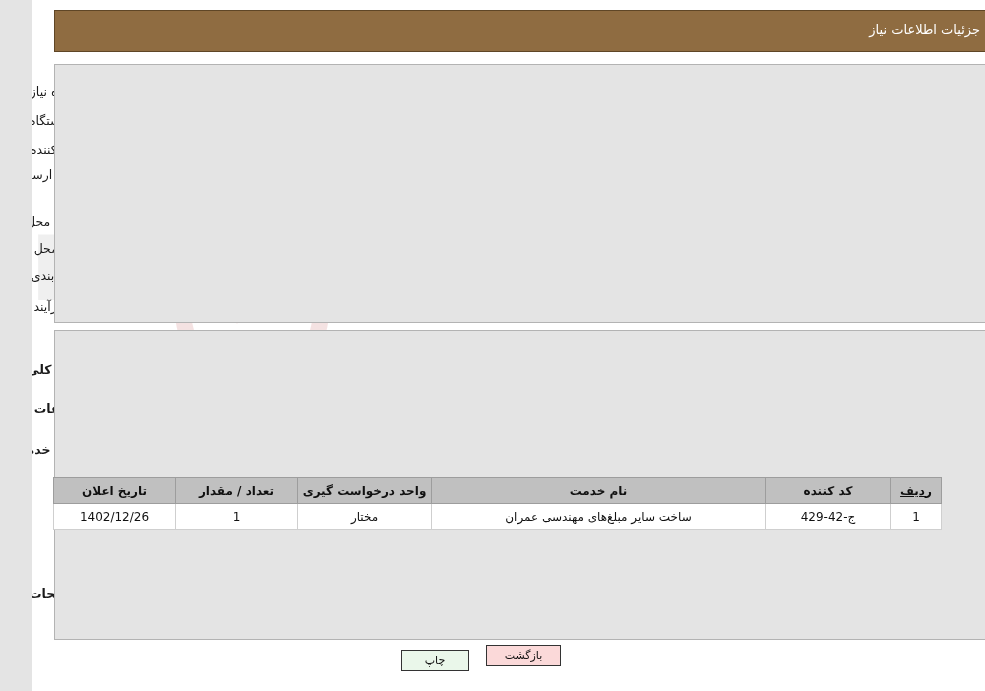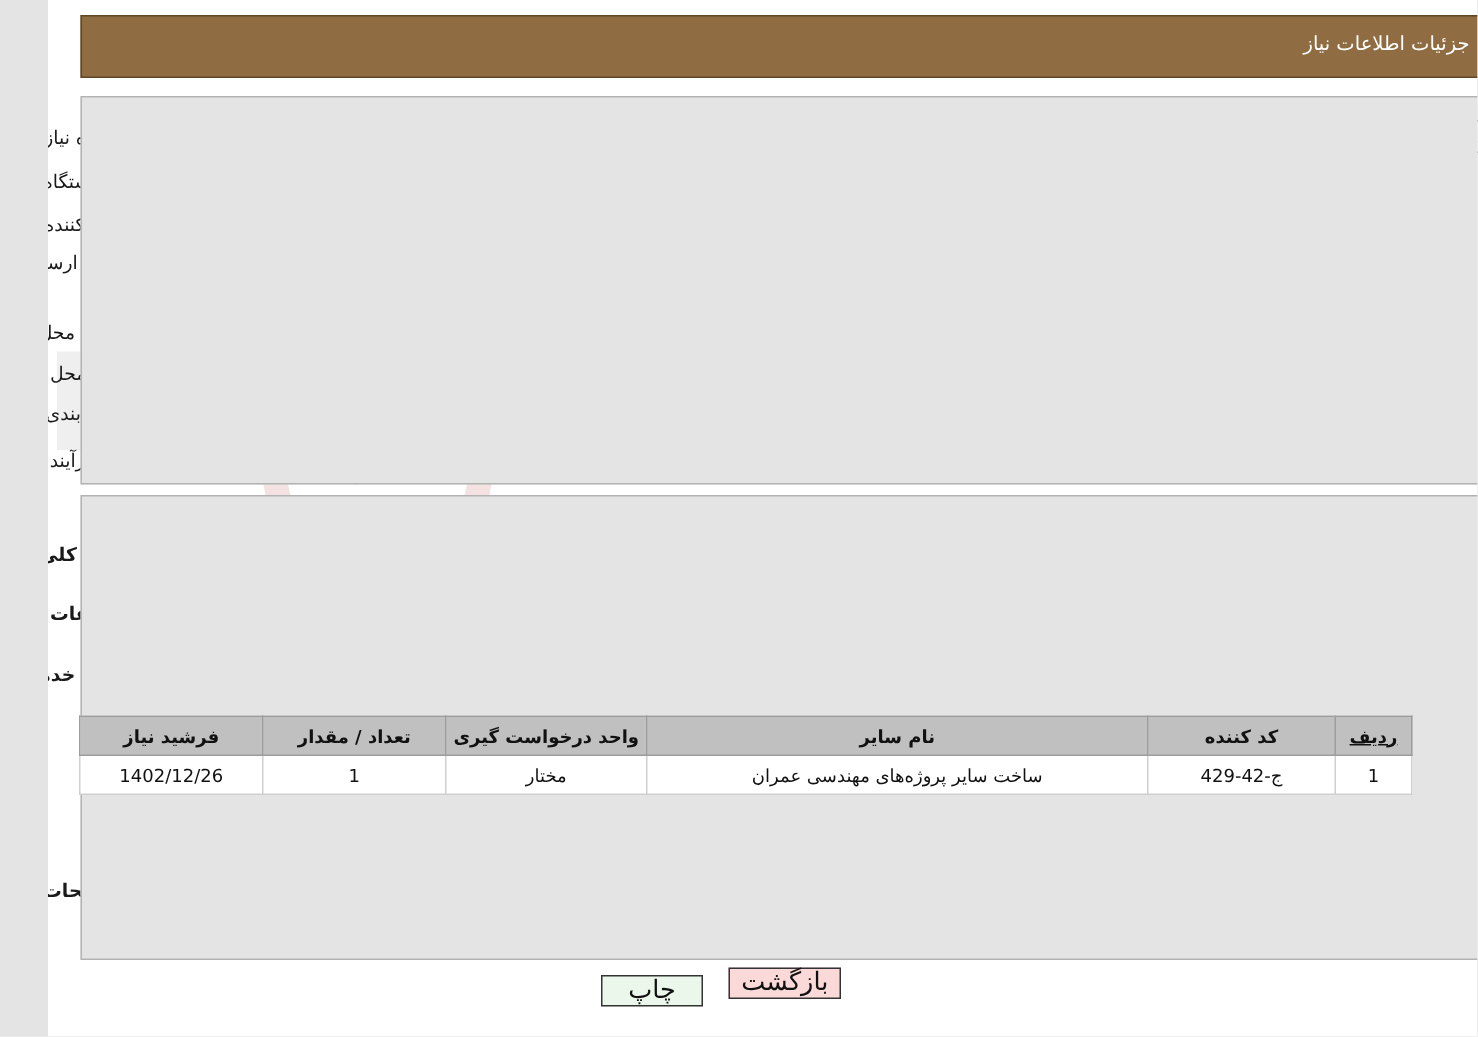--- a/index.html
+++ b/index.html
@@ -164,21 +164,21 @@
     color: #111;
     white-space: nowrap;
   }
 
   
   .btn {
     position: absolute;
     box-sizing: border-box;
     height: 21px;
     border: 1px solid #333333;
-    font-size: 17px;
+    font-size: 11px;
     line-height: 19px;
     text-align: center;
     cursor: pointer;
     color: #111;
   }
   .btn-print  { background: #eaf7ea; }
   .btn-back   { background: #fbd9d9; }
 </style>
 </head>
 <body>
@@ -272,31 +272,31 @@
   <div class="lbl bold" style="right:900px; top:401px;">اطلاعات خدمات مورد نیاز</div>
 
   <div class="lbl bold" style="right:900px; top:442px;">گروه خدمت:</div>
   <div class="box right" style="right:171px; top:437px; width:679px; height:24px; line-height:22px;">ساختمان</div>
 
   <table class="tbl" style="right:43px; top:477px; width:889px;">
     <thead>
       <tr>
         <th style="width:42px;text-decoration:underline;">ردیف</th>
         <th style="width:116px;">کد کننده</th>
-        <th>نام سایر</th>
+        <th>نام خدمت</th>
         <th style="width:125px;">واحد درخواست گیری</th>
         <th style="width:113px;">تعداد / مقدار</th>
-        <th style="width:113px;">فرشید نیاز</th>
+        <th style="width:113px;">تاریخ اعلان</th>
       </tr>
     </thead>
     <tbody>
       <tr>
         <td>1</td>
         <td>ج-42-429</td>
-        <td>ساخت سایر پروژه‌های مهندسی عمران</td>
+        <td>ساخت سایر مبلغ‌های مهندسی عمران</td>
         <td>مختار</td>
         <td>1</td>
         <td>1402/12/26</td>
       </tr>
     </tbody>
   </table>
 
   <div class="lbl bold" style="right:900px; top:586px;">توضیحات خریدار:</div>
   <div class="ta" style="right:69px; top:543px; width:781px; height:86px;">
     <span>شهرداری در رد یا قبول هر یک از پیشنهادات مختار است-ارائه گواهی ایمنی الزامی است</span>

